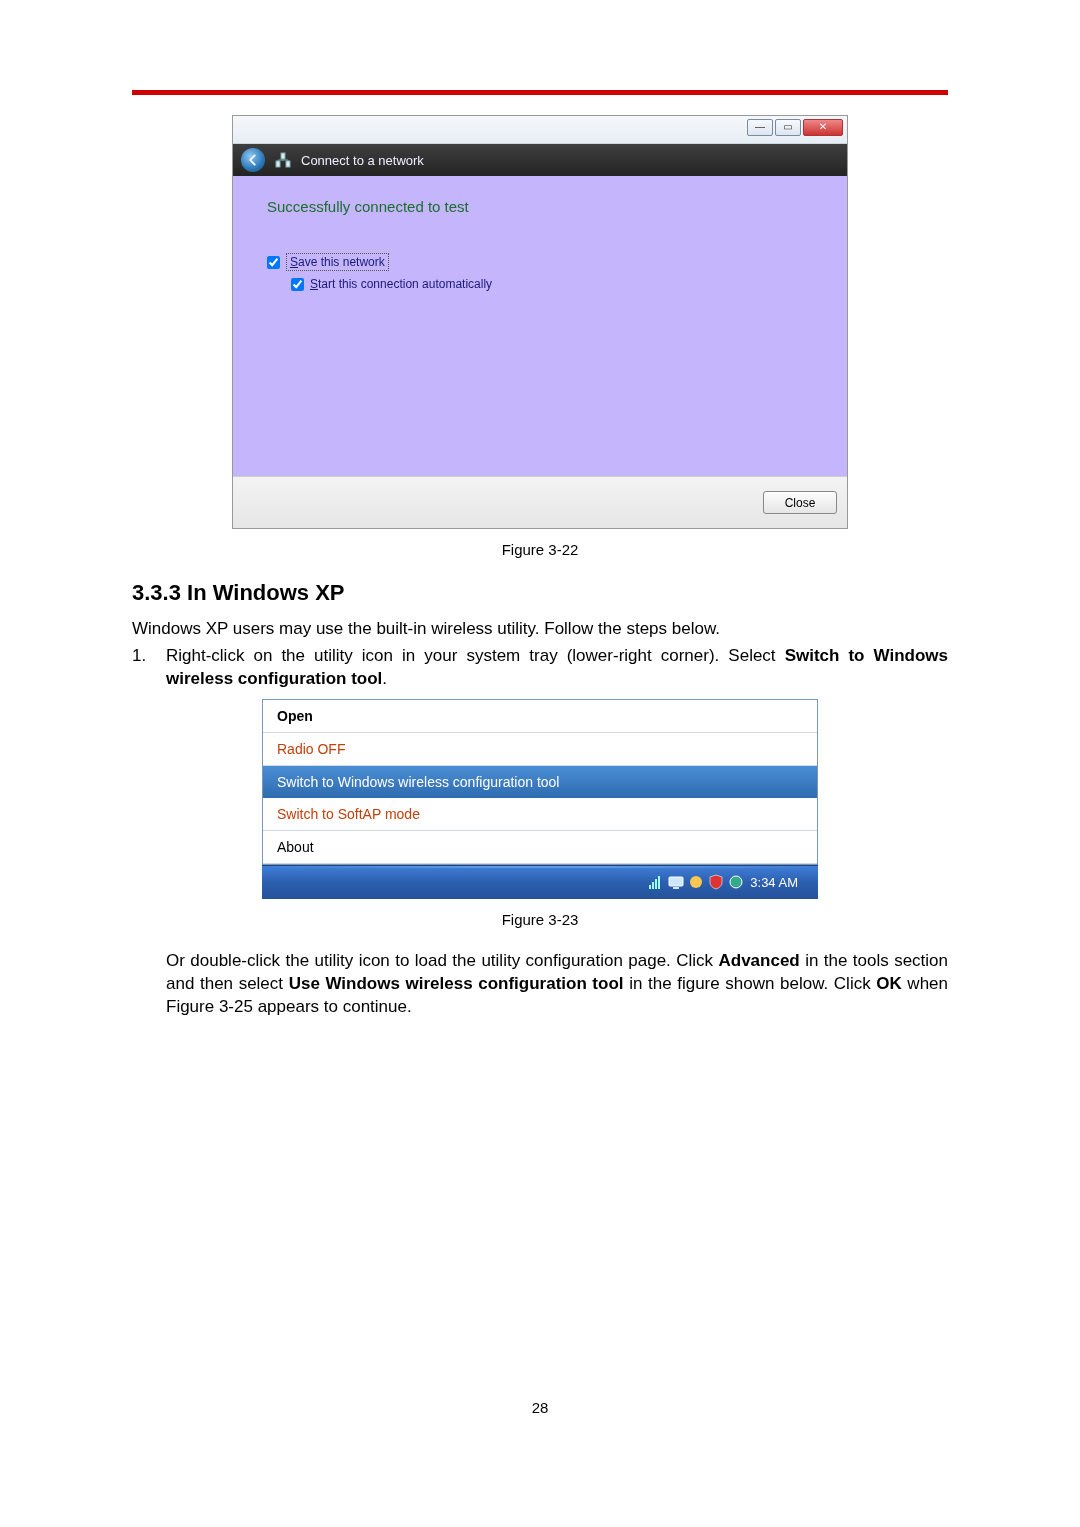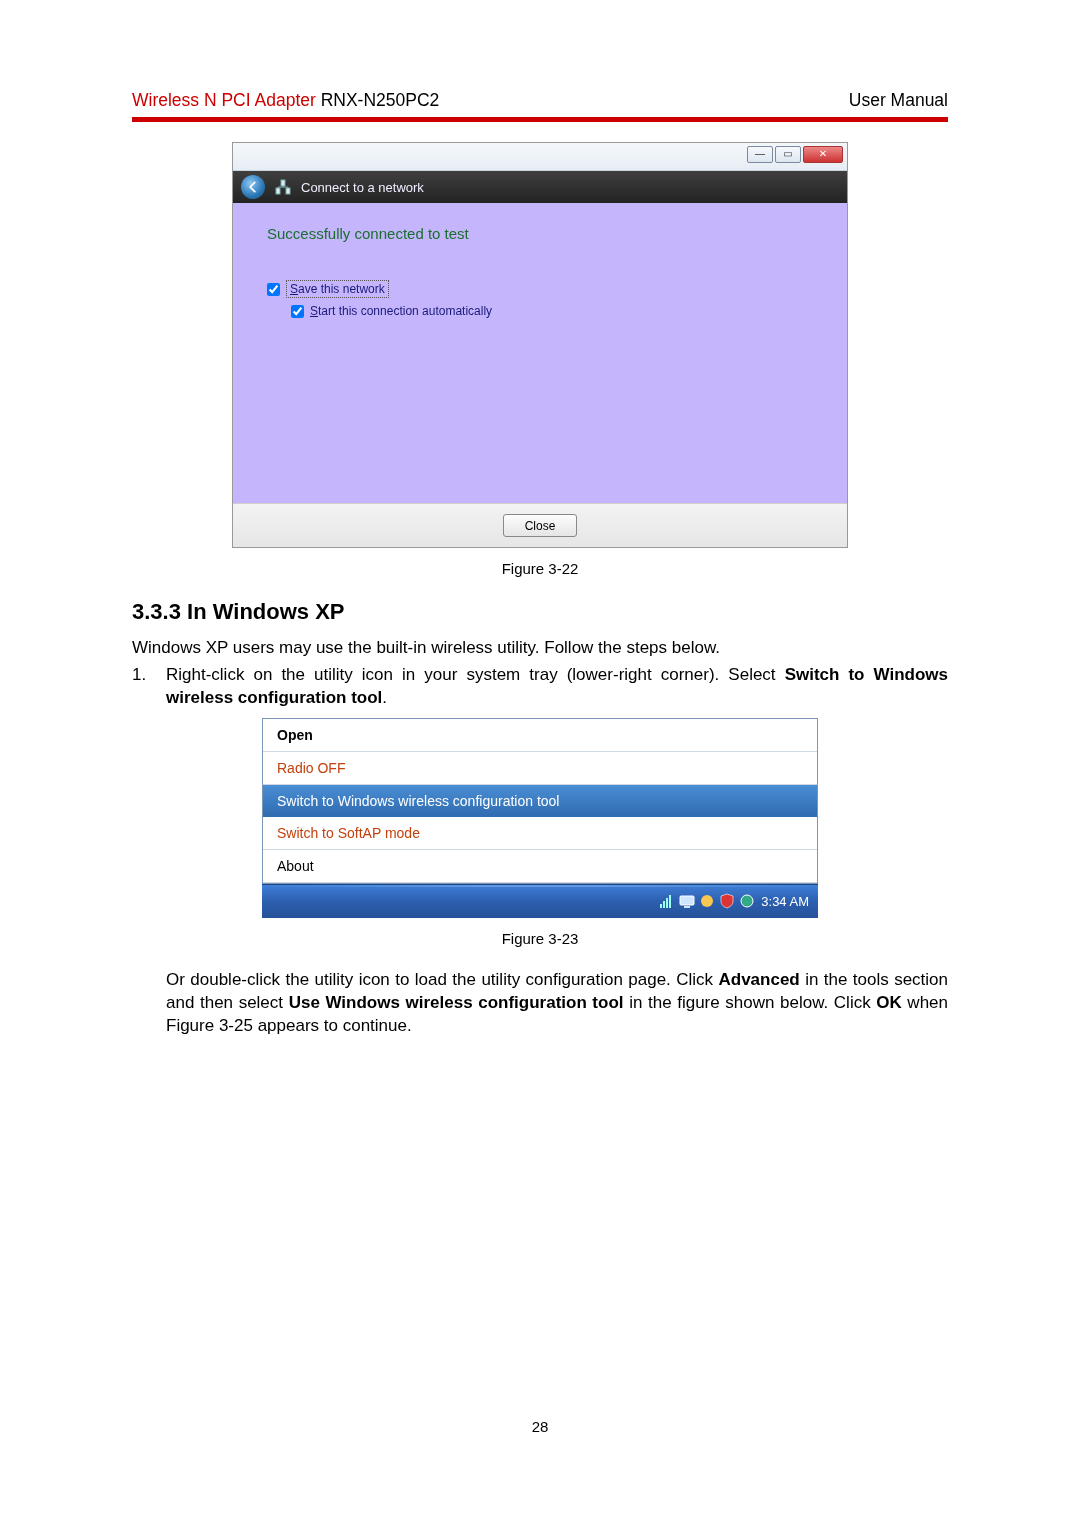--- a/index.html
+++ b/index.html
@@ -26,21 +26,21 @@
   .back-circle { width: 24px; height: 24px; border-radius: 50%; background: radial-gradient(circle at 40% 35%, #8fc8f3, #2a77b6 60%, #1b4f7a); display:flex; align-items:center; justify-content:center; color:#fff; font-size:14px; }
   .net-icon { width: 16px; height: 16px; display:inline-block; }
   .toolbar-text { color: #eef; font-size: 13px; }
   .win-body { padding: 22px 34px 18px 34px; min-height: 300px; background:#c4b5fd; }
   .success-text { color: #1a6e2e; font-size: 15px; margin-bottom: 38px; }
   .check-row { display:flex; align-items:center; gap:6px; font-size:12px; color:#1a1a7a; }
   .check-row input { width:13px; height:13px; }
   .check-row .underl { text-decoration: underline; }
   .dotted-box { border: 1px dotted #555; padding: 1px 3px; display:inline-block; }
   .sub-check { margin-left: 24px; margin-top: 6px; }
-  .win-footer { height: 44px; background: linear-gradient(#f3f3f3,#e6e6e6); border-top:1px solid #d0d0d0; display:flex; justify-content:center; align-items:center; padding:0 25px; }
+  .win-footer { height: 52px; background: linear-gradient(#f3f3f3,#e6e6e6); border-top:1px solid #d0d0d0; display:flex; justify-content:flex-end; align-items:center; padding:0 10px; }
   .close-btn { min-width:74px; height:23px; border:1px solid #888; border-radius:3px; background:linear-gradient(#fdfdfd,#e5e5e5); font-size:12px; }
 
   .caption { text-align:center; font-size:15px; margin: 12px 0 22px; }
 
   
   .sect-head { font-size: 22px; font-weight: bold; margin: 10px 0 12px; }
 
   .body-text { font-size: 17px; line-height: 1.35; }
   .body-text p { margin-bottom: 4px; }
   .num-list { font-size: 17px; line-height: 1.35; }
@@ -50,40 +50,34 @@
   .txt b { font-weight: bold; }
 
   
   .xp-wrap { width: 556px; margin: 8px auto 12px; }
   .xp-menu { border:1px solid #7a96b8; background:#fff; font-family: Tahoma, Arial, sans-serif; font-size:14px; }
   .xp-menu .mi { padding: 8px 14px; color:#000; }
   .xp-menu .mi.bold { font-weight:bold; }
   .xp-menu .mi.disabled { color:#c2410c; }
   .xp-menu .mi.selected { background: linear-gradient(#4a8ed4,#2f6bb0); color:#fff; }
   .xp-menu .sep { height:1px; background:#cfd8e3; margin: 0; }
-  .xp-tray { height: 34px; background: linear-gradient(#3f7ed8 0%, #2c5faf 50%, #255299 100%); display:flex; justify-content:flex-end; align-items:center; padding:0 9px; gap:6px; color:#fff; font-family: Tahoma, Arial; font-size:13px; border-top: 1px solid #1d4580; position: relative; }
+  .xp-tray { height: 34px; background: linear-gradient(#3f7ed8 0%, #2c5faf 50%, #255299 100%); display:flex; justify-content:flex-end; align-items:center; padding:0 20px; gap:6px; color:#fff; font-family: Tahoma, Arial; font-size:13px; border-top: 1px solid #1d4580; position: relative; }
   .xp-tray::before { content:""; position:absolute; left:0; right:0; top:0; height:2px; background: linear-gradient(90deg, transparent, #7fb3ef 40%, #7fb3ef 60%, transparent); opacity:.5; }
   .tray-icons { display:flex; align-items:center; gap:4px; }
   .tray-ico { width:16px; height:16px; display:inline-flex; align-items:center; justify-content:center; font-size:11px; }
 
   .para-block { font-size:17px; line-height:1.35; text-align: justify; margin-left: 34px; }
 
   .page-num { text-align:center; font-size:15px; margin-top: 380px; }
 </style>
 </head>
 <body>
 
 <div class="page">
 
-  <div class="header-row">
-    <div class="header-left">
-      <span class="hdr-red">Wireless N PCI Adapter </span><span class="hdr-black">RNX-N250PC2</span>
-    </div>
-    <div class="hdr-right">User Manual</div>
-  </div>
   <div class="redline"></div>
 
   <div class="win-wrap">
     <div class="win">
       <div class="win-titlebar">
         <div class="win-controls">
           <div class="win-btn min"></div>
           <div class="win-btn max"></div>
           <div class="win-btn close"></div>
         </div>

